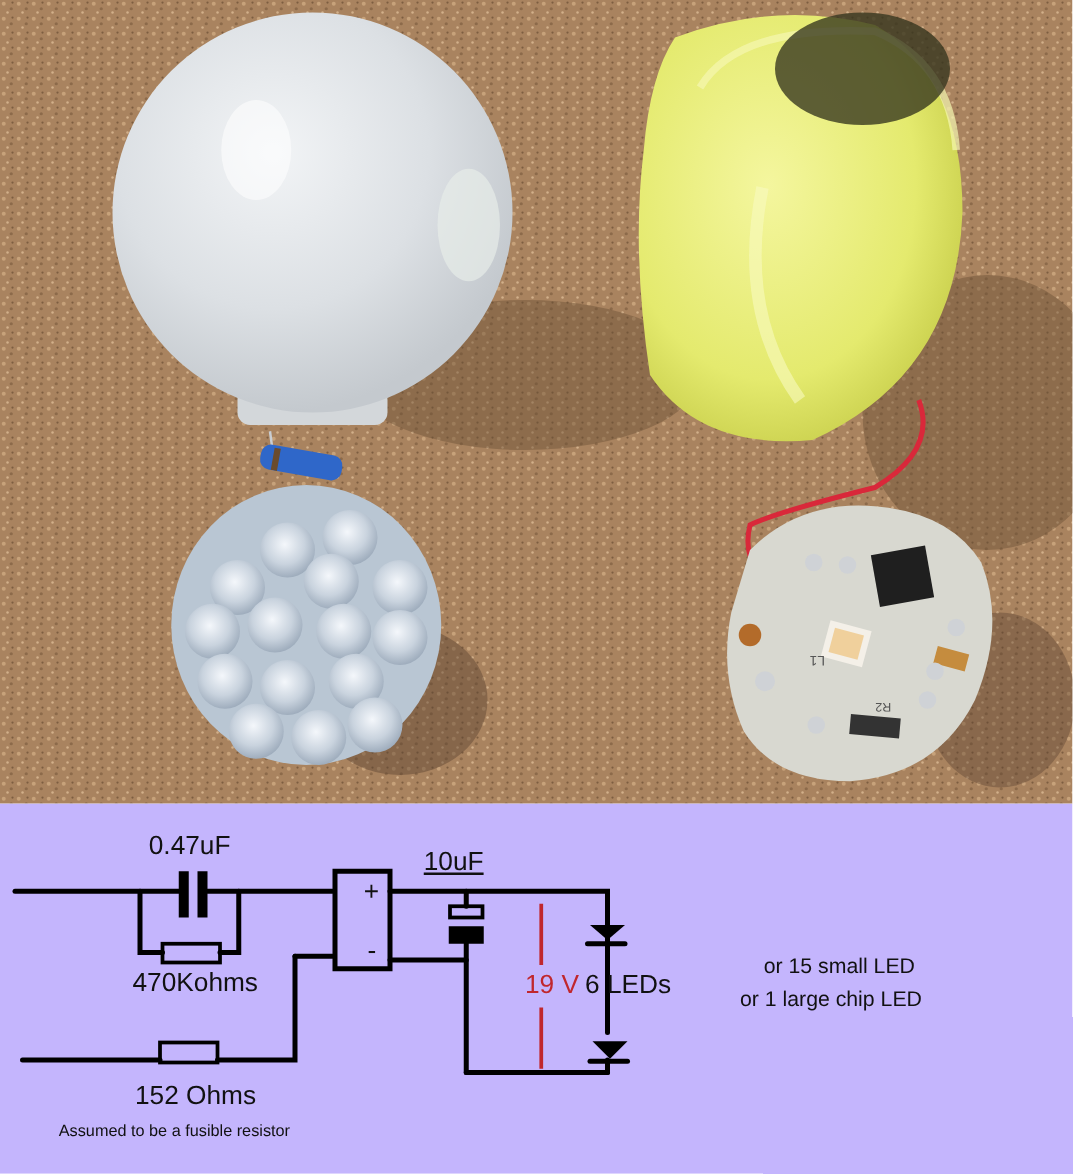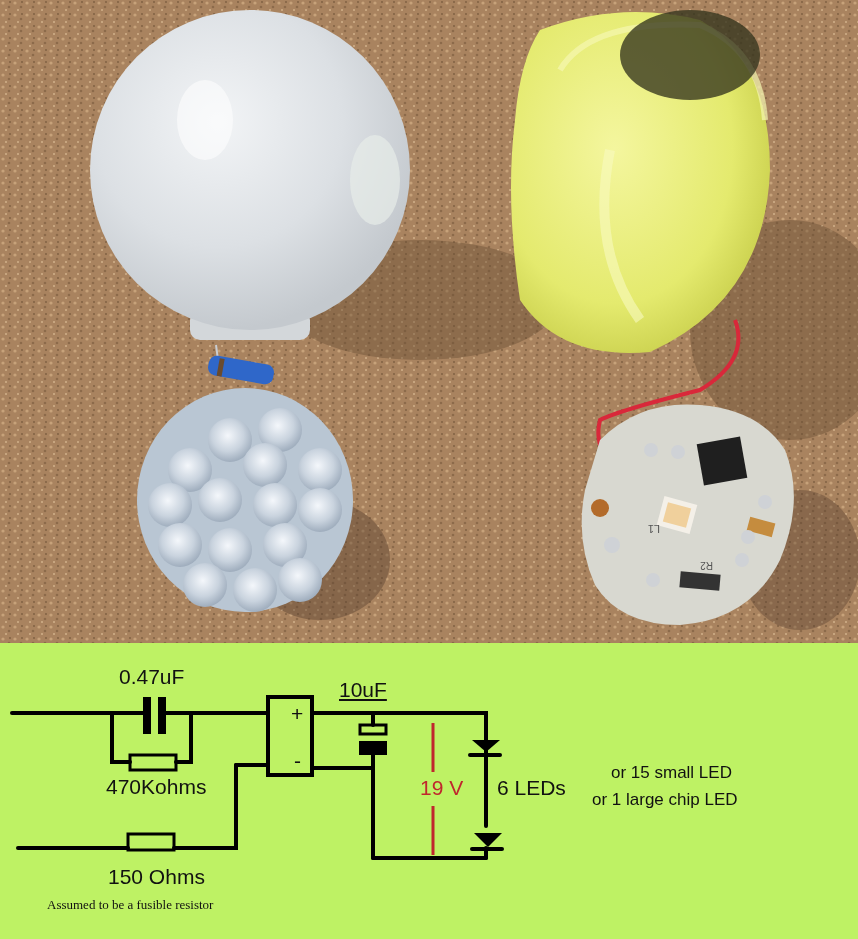--- a/index.html
+++ b/index.html
@@ -1,22 +1,22 @@
 <!DOCTYPE html>
 <html><head>
   <meta charset="utf-8">
   <style>
     html, body { margin: 0; padding: 0; background: #ffffff; }
     body { width: 858px; height: 939px; position: relative; overflow: hidden; font-family: "Liberation Sans", sans-serif; }
     .photo { position: absolute; left: 0; top: 0; width: 858px; height: 643px; overflow: hidden; }
-    .schematic { position: absolute; left: 0; top: 643px; width: 858px; height: 296px; background: #bef264; }
+    .schematic { position: absolute; left: 0; top: 643px; width: 858px; height: 296px; background: #c4b5fd; }
     .label { position: absolute; color: #111; white-space: nowrap; font-family: "Liberation Sans", sans-serif; }
     .lbl-lg { font-size: 21px; }
     .lbl-md { font-size: 17px; }
-    .lbl-sm { font-size: 13px; font-family: Liberation Serif, serif; }
+    .lbl-sm { font-size: 13px; }
     .lbl-red { color: #c0272d; font-size: 21px; }
   </style>
 </head>
 <body>
 
 <div class="photo">
   <svg width="858" height="643" viewBox="0 0 858 643" xmlns="http://www.w3.org/2000/svg">
     <defs>
       <pattern id="cork" width="12" height="12" patternUnits="userSpaceOnUse">
         <rect width="12" height="12" fill="#a9835f"></rect>
@@ -153,22 +153,22 @@
 
     <polygon points="472,740 500,740 486,752" fill="#000"></polygon>
     <polygon points="474,833 502,833 488,847" fill="#000"></polygon>
 
     <line x1="433" y1="723" x2="433" y2="772" stroke="#c0272d" stroke-width="3"></line>
     <line x1="433" y1="806" x2="433" y2="855" stroke="#c0272d" stroke-width="3"></line>
   </svg>
 
   <span class="label lbl-lg" style="left:119px;top:22px;">0.47uF</span>
   <span class="label lbl-lg" style="left:106px;top:132px;">470Kohms</span>
-  <span class="label lbl-lg" style="left:108px;top:222px;">150 Ohms</span>
+  <span class="label lbl-lg" style="left:108px;top:222px;">152 Ohms</span>
   <span class="label lbl-sm" style="left:47px;top:254px;">Assumed to be a fusible resistor</span>
   <span class="label lbl-lg" style="left:291px;top:59px;">+</span>
   <span class="label lbl-lg" style="left:294px;top:106px;">-</span>
   <span class="label lbl-lg" style="left:339px;top:35px;text-decoration:underline;">10uF</span>
   <span class="label lbl-red" style="left:420px;top:133px;">19 V</span>
-  <span class="label lbl-lg" style="left:497px;top:133px;">6 LEDs</span>
+  <span class="label lbl-lg" style="left:468px;top:133px;">6 LEDs</span>
   <span class="label lbl-md" style="left:600px;top:120px;margin-left:11px;">or 15 small LED</span>
   <span class="label lbl-md" style="left:592px;top:147px;">or 1 large chip LED</span>
 </div>
 
 </body></html>

